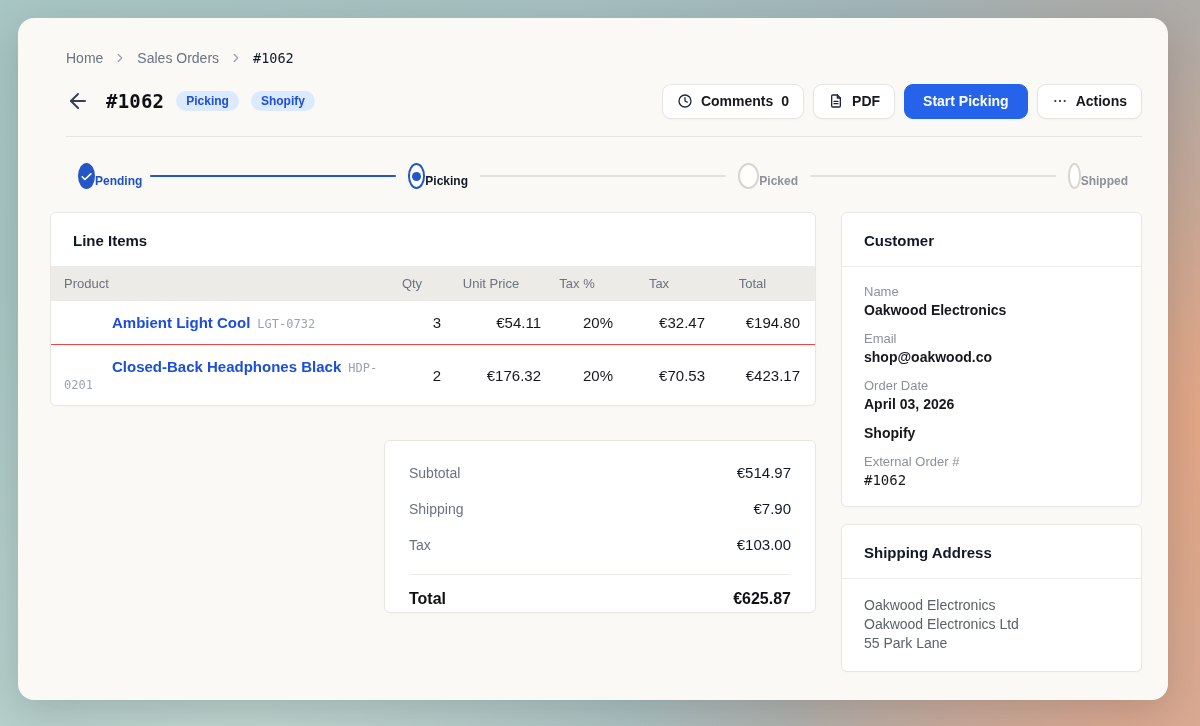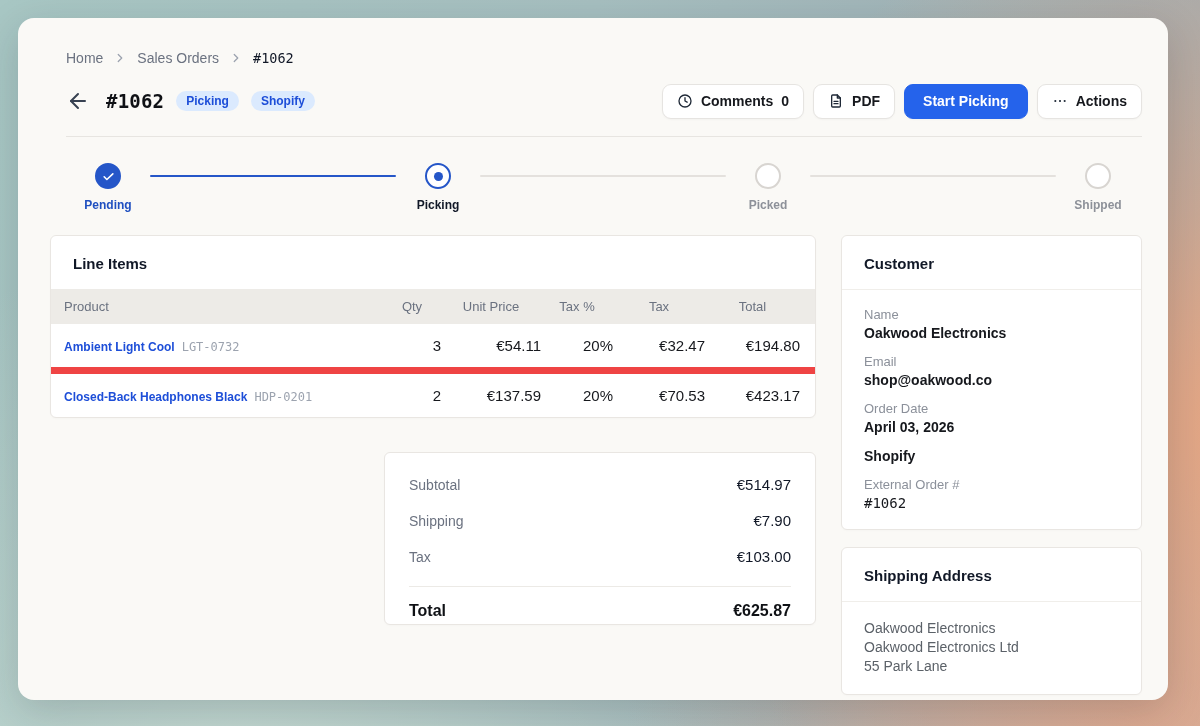--- a/index.html
+++ b/index.html
@@ -43,21 +43,21 @@
     box-shadow:0 1px 2px rgba(0,0,0,.03);
   }
   .btn .ico { width:16px; height:16px; display:flex; color:#1f2937; }
   .btn.primary { background:#2563eb; border-color:#2563eb; color:#ffffff; padding:0 18px; }
   .count { font-weight:700; }
 
   .divider { height:1px; background:#e7e5e1; margin:17px 0 0 22px; }
 
   
   .stepper { display:flex; align-items:flex-start; margin-top:26px; padding:0 14px 0 34px; }
-  .step { display:flex; flex-direction:column; align-items:center; width:60px; flex:none; }
+  .step { display:flex; flex-direction:row; align-items:center; width:60px; flex:none; }
   .step-circle {
     width:26px; height:26px; border-radius:50%; display:flex; align-items:center; justify-content:center;
     background:#fff; border:2px solid #d8d5d1;
   }
   .step.complete .step-circle { background:#2556c8; border-color:#2556c8; color:#fff; }
   .step.current .step-circle { border-color:#2556c8; }
   .dot { width:9px; height:9px; border-radius:50%; background:#2556c8; }
   .step-label { margin-top:9px; font-size:12px; font-weight:600; color:#8d9199; white-space:nowrap; }
   .step.complete .step-label { color:#2050c0; }
   .step.current .step-label { color:#111827; }
@@ -70,23 +70,23 @@
   .card-title { font-size:15px; font-weight:700; color:#111827; padding:19px 22px 17px 22px; }
   .card-head { border-bottom:1px solid #f0eeea; }
 
   
   .li-card { overflow:hidden; }
   table { width:100%; border-collapse:collapse; table-layout:fixed; }
   thead tr { background:#edebe7; }
   th { font-size:13px; font-weight:500; color:#6b7280; padding:10px 0; text-align:center; }
   th.product, td.product { text-align:left; padding-left:13px; }
   th:last-child, td:last-child { padding-right:15px; }
-  td { padding:13px 0; text-align:right; font-size:15px; color:#16181d; border-top:7px solid #ef4444; }
+  td { padding:13px 0; text-align:right; font-size:15px; color:#16181d; border-top:1px solid #ef4444; }
   tbody tr:first-child td { border-top:none; }
-  .prod-name { color:#1d4ed8; font-weight:700; font-size:12px; cursor:pointer; }
+  .prod-name { color:#1d4ed8; font-weight:700; font-size:15px; cursor:pointer;margin-left:48px; }
   .sku { color:#9ca3af; font-size:12px; margin-left:7px; }
 
   
   .totals-card { width:432px; margin-left:auto; margin-top:34px; padding:23px 24px 4px 24px; }
   .trow { display:flex; justify-content:space-between; align-items:center; margin-bottom:19px; }
   .trow .tl { font-size:14px; color:#6b7280; }
   .trow .tv { font-size:15px; color:#111827; font-weight:500; }
   .tdivider { height:1px; background:#eceae6; margin:21px 0 15px 0; }
   .trow.grand { margin-bottom:0; }
   .trow.grand .tl, .trow.grand .tv { font-size:16px; font-weight:700; color:#0f1115; }
@@ -233,21 +233,21 @@
               <td>€54.11</td>
               <td>20%</td>
               <td>€32.47</td>
               <td>€194.80</td>
             </tr>
             <tr>
               <td class="product">
                 <span class="prod-name">Closed-Back Headphones Black</span><span class="sku mono">HDP-0201</span>
               </td>
               <td>2</td>
-              <td>€137.59</td>
+              <td>€176.32</td>
               <td>20%</td>
               <td>€70.53</td>
               <td>€423.17</td>
             </tr>
           </tbody>
         </table>
       </div>
 
       <div class="card totals-card">
         <div class="trow">

